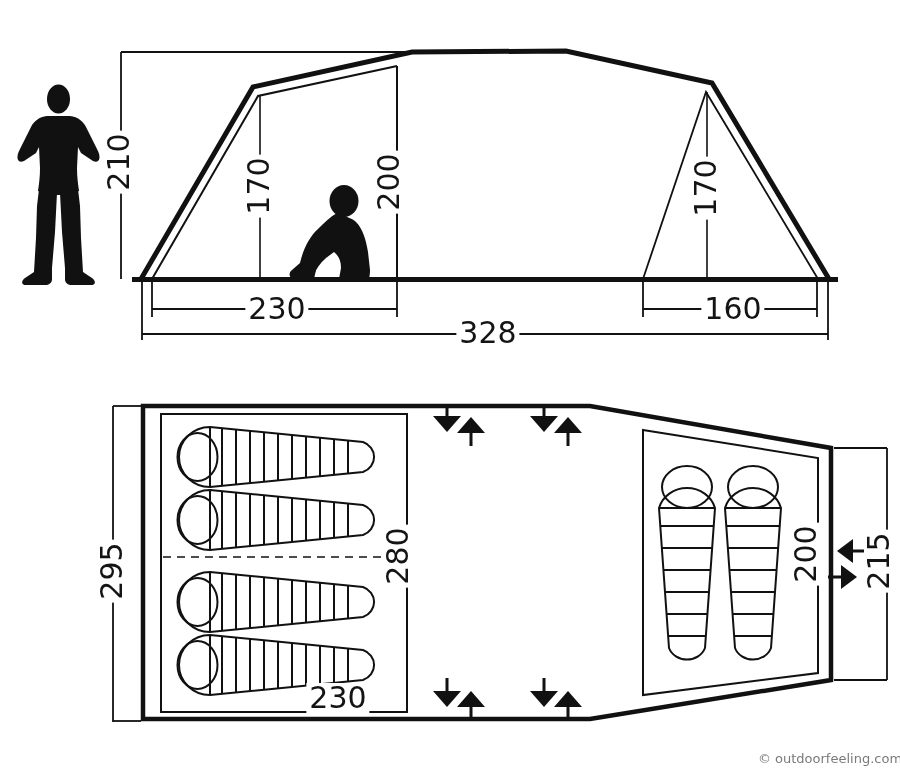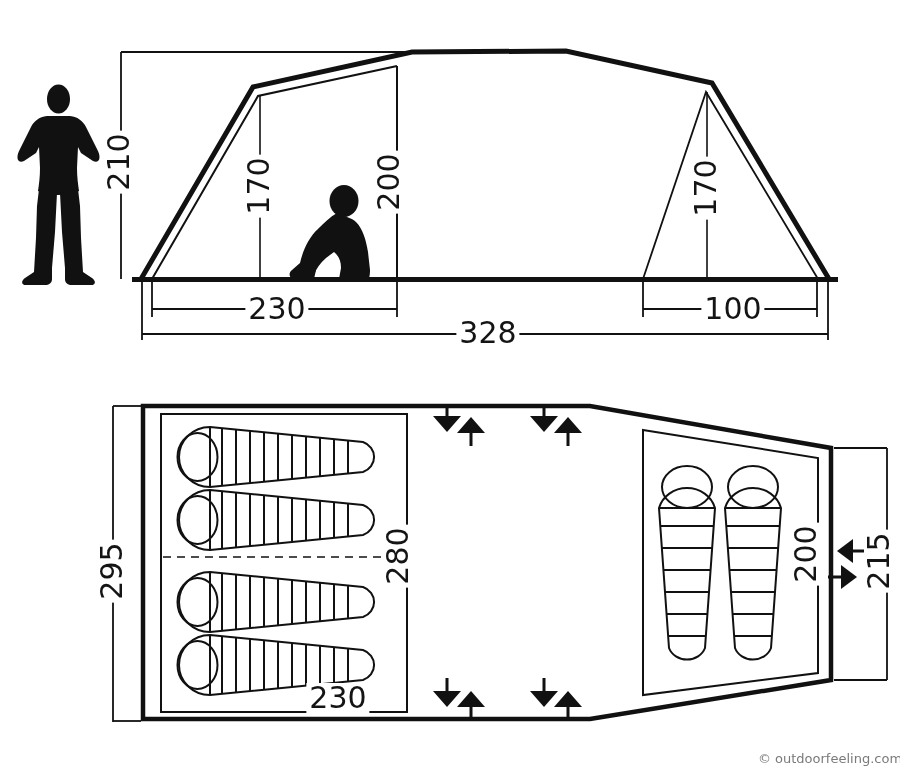--- a/index.html
+++ b/index.html
@@ -173,21 +173,21 @@
         </g>
       </g>
     </g>
   </svg>
 
   <div class="dim v" style="left:119px;top:162px">210</div>
   <div class="dim v" style="left:259px;top:186px">170</div>
   <div class="dim v" style="left:389px;top:182px">200</div>
   <div class="dim v" style="left:706px;top:188px">170</div>
   <div class="dim" style="left:277px;top:309px">230</div>
-  <div class="dim" style="left:733px;top:309px">100</div>
+  <div class="dim" style="left:733px;top:309px">160</div>
   <div class="dim" style="left:488px;top:333px">328</div>
 
   <div class="dim v" style="left:112px;top:571px">295</div>
   <div class="dim v" style="left:398px;top:556px">280</div>
   <div class="dim" style="left:338px;top:698px">230</div>
   <div class="dim v" style="left:806px;top:554px">200</div>
   <div class="dim v" style="left:879px;top:561px">215</div>
 
   <div class="watermark" style="left:830px;top:758px">© outdoorfeeling.com</div>
 </div>

